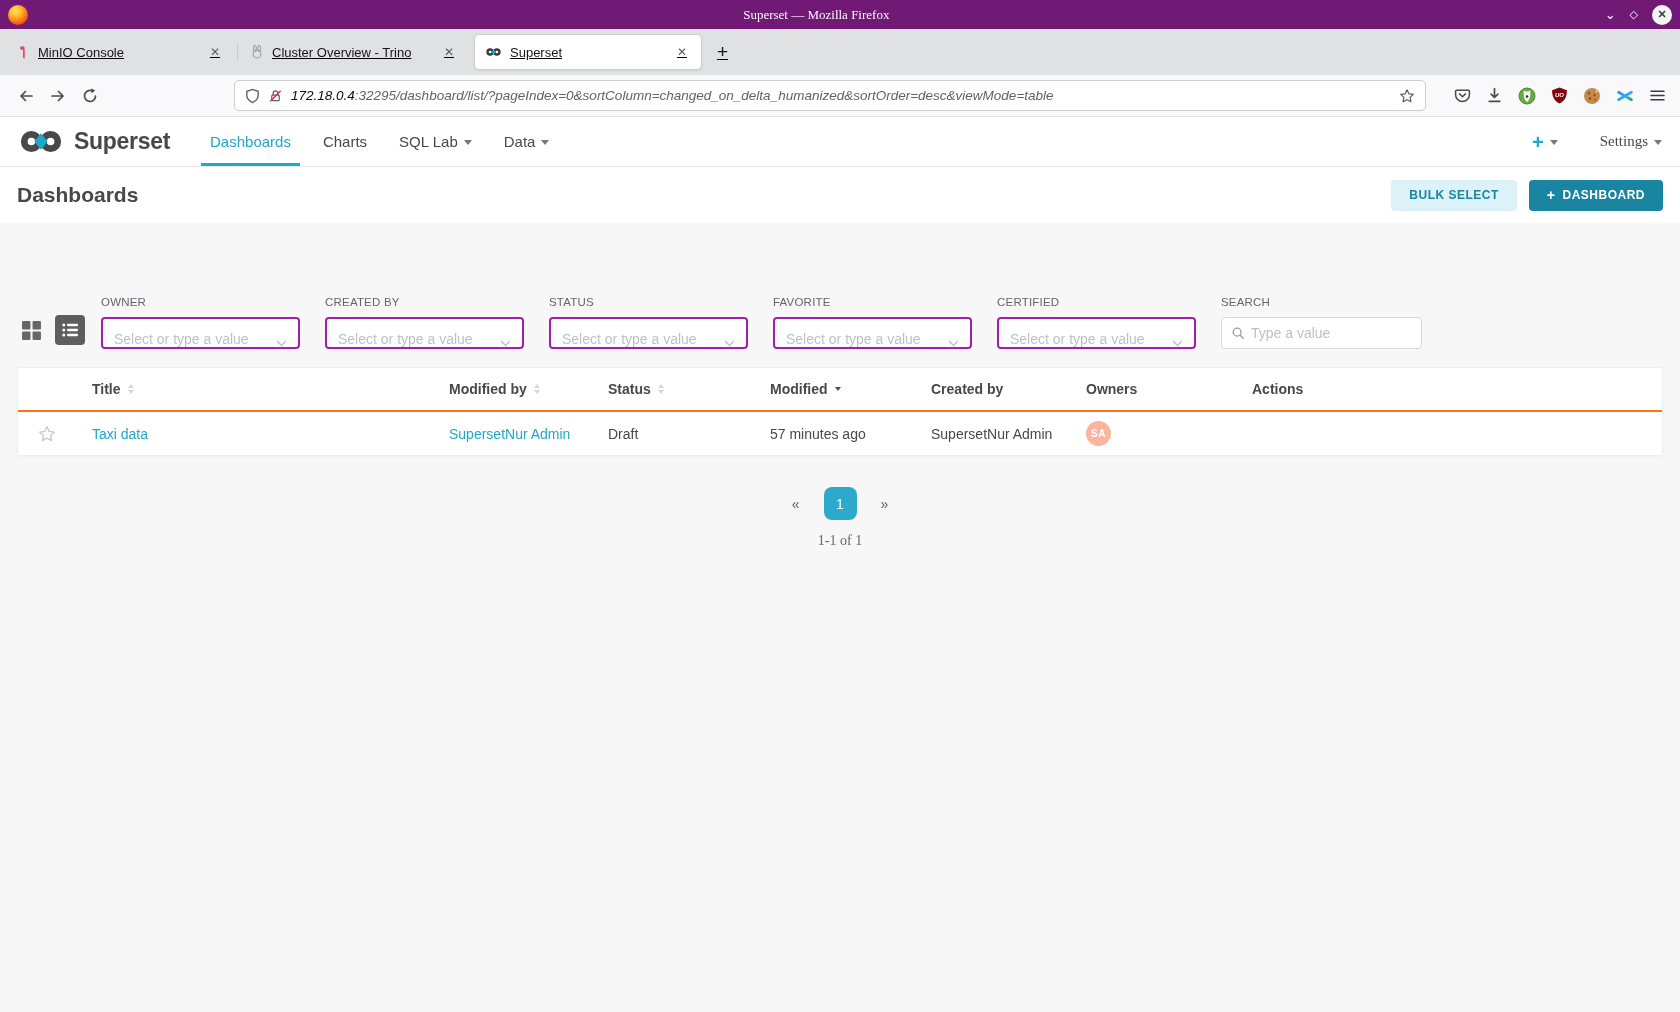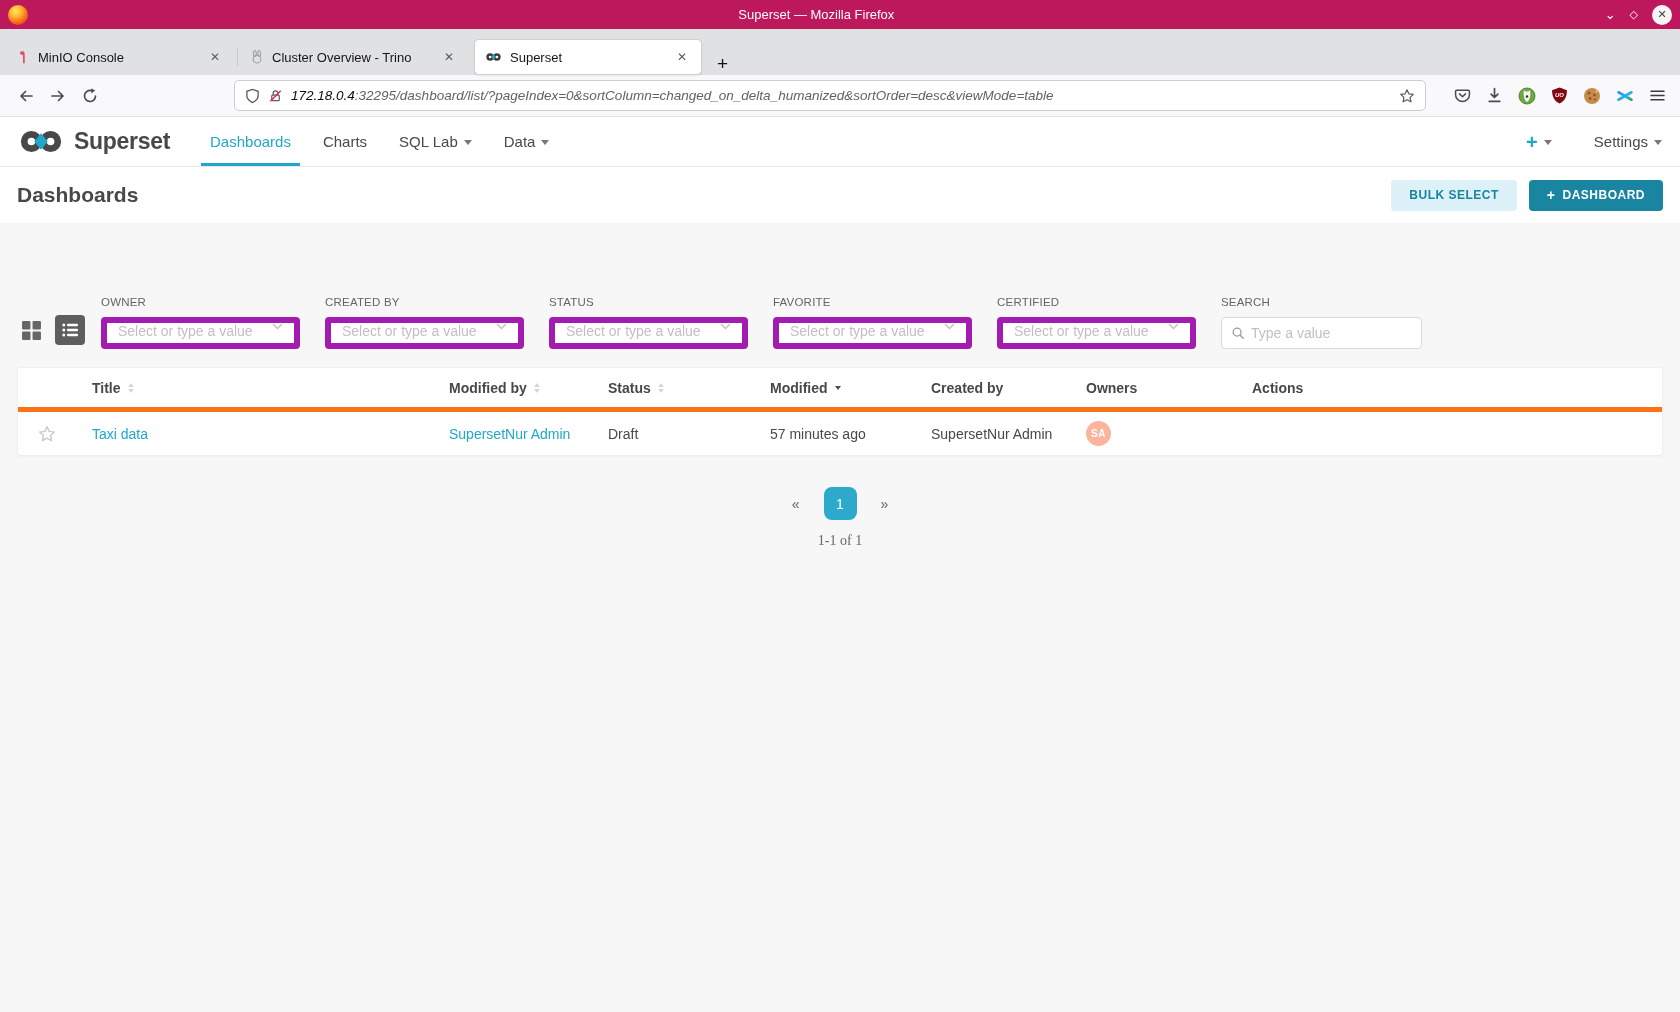--- a/index.html
+++ b/index.html
@@ -1,32 +1,32 @@
 <!DOCTYPE html>
 <html><head>
 <meta charset="utf-8">
 <style>
   * { margin:0; padding:0; box-sizing:border-box; }
   html,body { width:1680px; height:1012px; overflow:hidden;
     font-family:"Liberation Sans","DejaVu Sans",sans-serif; }
   .window { width:1680px; height:1012px; display:flex; flex-direction:column; background:#F7F7F7; }
 
   
-  .titlebar { height:29px; background:#be185d; display:flex; align-items:center; padding:0 8px; flex:0 0 auto; }
+  .titlebar { height:29px; background:#701a75; display:flex; align-items:center; padding:0 8px; flex:0 0 auto;font-family:Liberation Serif, serif; }
   .ff-logo { width:20px; height:20px; border-radius:50%;
     background:radial-gradient(circle at 38% 30%, #ffe75c 0%, #ffb92e 30%, #ff7a1e 55%, #e3470e 80%, #c22e0a 100%); }
   .tb-title { flex:1; text-align:center; color:#FBFBFE; font-size:13px; }
   .win-controls { display:flex; align-items:center; gap:14px; color:#fff; }
   .wc { font-size:13px; line-height:1; cursor:default; }
   .wc.max { font-size:11px; }
   .wc.close { width:20px; height:20px; border-radius:50%; background:#F5F5F5; color:#3E4347;
     display:flex; align-items:center; justify-content:center; font-size:11px; font-weight:bold; }
 
   
-  .tabbar { height:46px; background:#E0E1E3; display:flex; align-items:flex-end; padding:0 3px; flex:0 0 auto; }
+  .tabbar { height:46px; background:#E0E1E3; display:flex; align-items:center; padding:0 3px; flex:0 0 auto;text-decoration:underline; }
   .tab { position:relative; width:228px; height:36px; margin:0 3px; display:flex; align-items:center;
     padding:0 10px; border-radius:5px; font-size:13px; color:#15141A; }
   .tab.active { background:#FFFFFF; border:1px solid #D0D0D4; box-shadow:0 1px 2px rgba(0,0,0,.08); }
   .tab .tab-label { flex:1; margin-left:8px; white-space:nowrap; overflow:hidden; }
   .tab .tab-close { color:#5B5B66; font-size:12px; padding:2px 4px; }
   .tab.sep::after { content:''; position:absolute; right:-4px; top:9px; bottom:9px; width:1px; background:#C9C9CC; }
   .newtab { font-size:19px; color:#15141A; font-weight:300; padding:0 12px; }
 
   
   .toolbar { height:42px; background:#F9F9FB; border-bottom:1px solid #E3E3E6; display:flex;
@@ -44,21 +44,21 @@
   .brand { display:flex; align-items:center; gap:9px; margin-right:24px; }
   .brand-text { font-size:23px; font-weight:bold; color:#484848; letter-spacing:-.3px; }
   .nav-item { display:flex; align-items:center; gap:6px; padding:0 9px; margin:0 7px; font-size:15px;
     color:#484848; border-bottom:3px solid transparent; border-top:3px solid transparent; }
   .nav-item.active { color:#20A7C9; border-bottom-color:#20A7C9; }
   .caret { width:0; height:0; border-left:4px solid transparent; border-right:4px solid transparent;
     border-top:5px solid #777; display:inline-block; margin-top:2px; }
   .nav-right { margin-left:auto; display:flex; align-items:center; gap:42px; }
   .nav-plus { display:flex; align-items:center; gap:6px; }
   .plus-glyph { color:#20A7C9; font-size:20px; font-weight:bold; line-height:1; }
-  .nav-settings { display:flex; align-items:center; gap:6px; font-size:15px; color:#484848; }
+  .nav-settings { display:flex; align-items:center; gap:6px; font-size:15px; color:#484848;font-family:Liberation Serif, serif; }
 
   
   .submenu { height:56px; background:#FFFFFF; display:flex; align-items:center; padding:0 17px; flex:0 0 auto; }
   .page-title { font-size:21px; font-weight:600; color:#484848; }
   .sub-actions { margin-left:auto; display:flex; align-items:center; gap:12px; }
   .btn { height:31px; border-radius:4px; display:flex; align-items:center; justify-content:center;
     font-size:12px; font-weight:bold; letter-spacing:.5px; padding:0 18px; }
   .btn-secondary { background:#DCF1F8; color:#1A85A0; }
   .btn-primary { background:#1A85A0; color:#FFFFFF; gap:7px; }
   .btn-primary .bplus { font-size:14px; font-weight:bold; }
@@ -66,37 +66,37 @@
   
   .list-area { flex:1; background:#F7F7F7; overflow:hidden; }
 
   .filters { display:flex; align-items:flex-end; padding:25px 0 0 21px; }
   .view-toggles { display:flex; align-items:center; gap:13px; margin-bottom:4px; }
   .toggle-list { width:30px; height:30px; background:#5E5E5E; border-radius:4px; display:flex;
     align-items:center; justify-content:center; }
   .fgroup { width:199px; margin-left:25px;margin-top:48px; }
   .fgroup.first { margin-left:16px; }
   .flabel { font-size:11.5px; color:#64646E; letter-spacing:.2px; margin-bottom:9px; }
-  .fselect { height:32px; background:#fff; border:6px solid #a21caf; border-radius:4px; display:flex;
-    align-items:flex-start; padding:0 11px; }
+  .fselect { height:32px; background:#fff; border:2px solid #a21caf; border-radius:4px; display:flex;
+    align-items:flex-end; padding:0 11px; }
   .fselect .ph { flex:1; font-size:14px; color:#BFBFC6; white-space:nowrap; overflow:hidden; }
   .fsearch { width:201px; margin-left:25px; }
   .search-box { height:32px; background:#fff; border:1px solid #D9D9D9; border-radius:4px; display:flex;
     align-items:center; padding:0 9px; gap:6px; }
   .search-box input { border:none; outline:none; flex:1; font-size:14px; color:#484848; min-width:0;
     font-family:"Liberation Sans","DejaVu Sans",sans-serif; }
   .search-box input::placeholder { color:#BFBFC6; }
 
   
   .card { margin:18px 17px 0; background:#FFFFFF; border:1px solid #EEEEF0; border-radius:2px;
     box-shadow:0 1px 2px rgba(0,0,0,.03); }
   .trow { display:grid; grid-template-columns:57px 357px 159px 162px 161px 155px 166px 1fr; align-items:center; }
   .trow > div { padding-left:17px; }
   .trow > .cell-fav { padding-left:0; display:flex; justify-content:center; }
-  .thead { height:44px; border-bottom:5px solid #f97316; }
+  .thead { height:44px; border-bottom:2px solid #f97316; }
   .th { font-size:14px; font-weight:bold; color:#484848; display:flex; align-items:center; gap:7px; }
   .sort { display:inline-flex; flex-direction:column; gap:2px; }
   .sort i { display:block; width:0; height:0; border-left:3.5px solid transparent; border-right:3.5px solid transparent; }
   .sort .up { border-bottom:4px solid #D6D6D9; }
   .sort .dn { border-top:4px solid #D6D6D9; }
   .sort.sorted .dn { border-top-color:#4D4D4D; }
   .tbody-row { height:43px; font-size:14px; color:#484848; }
   .link { color:#20A7C9; }
   .avatar { width:25px; height:25px; border-radius:50%; background:#FCB49D; color:#FFFFFF;
     font-size:10px; font-weight:bold; letter-spacing:.5px; display:flex; align-items:center;

